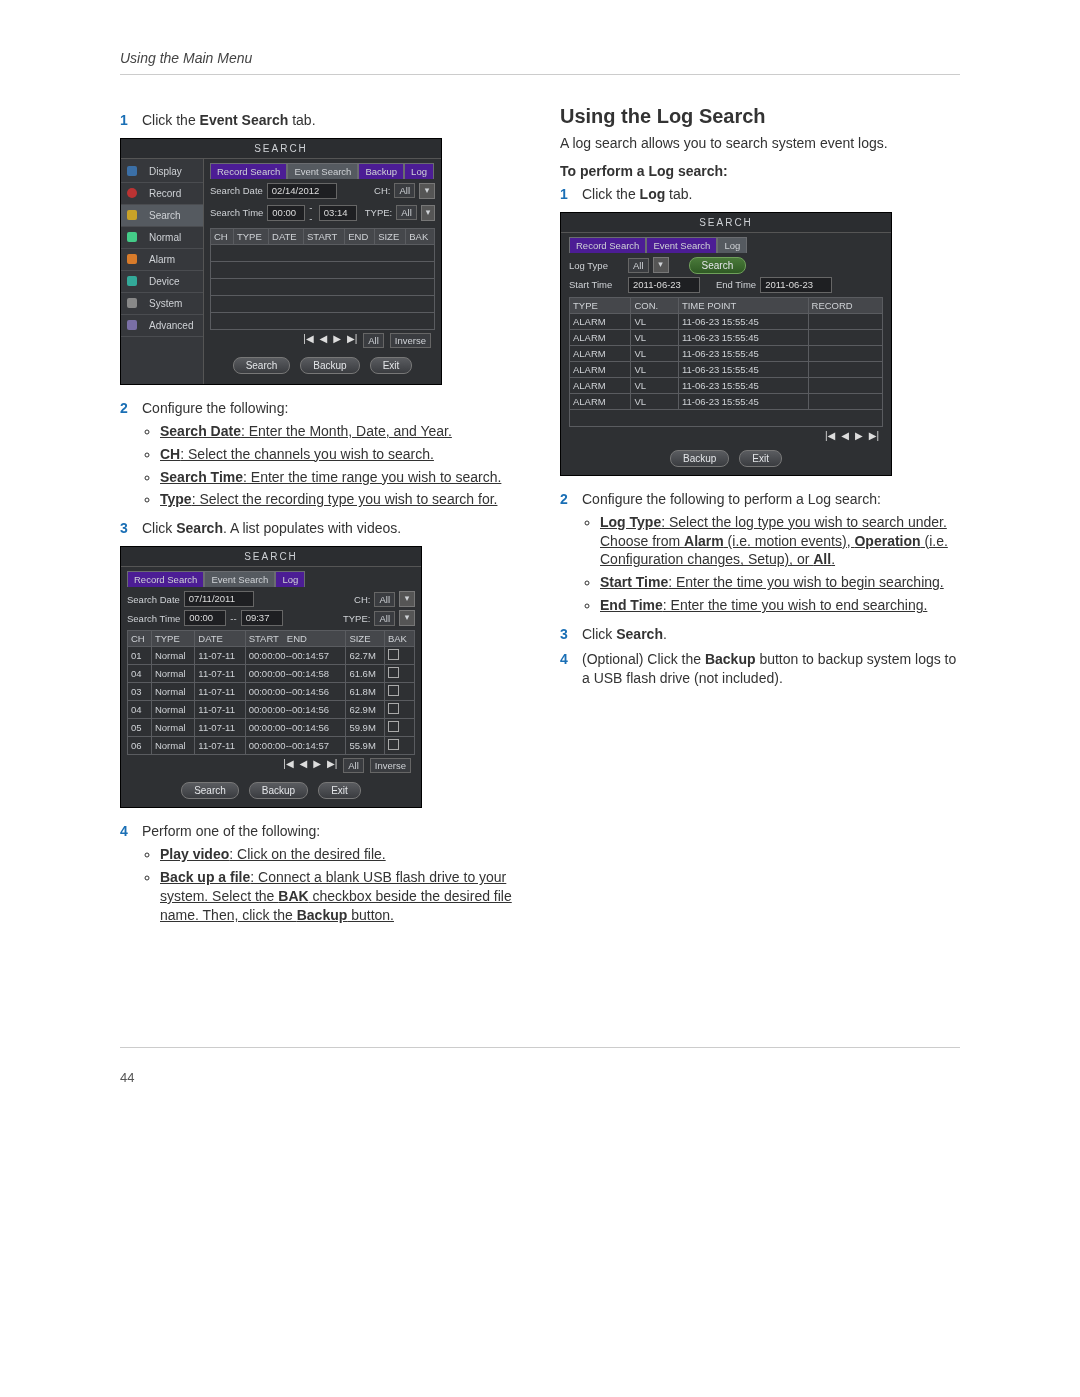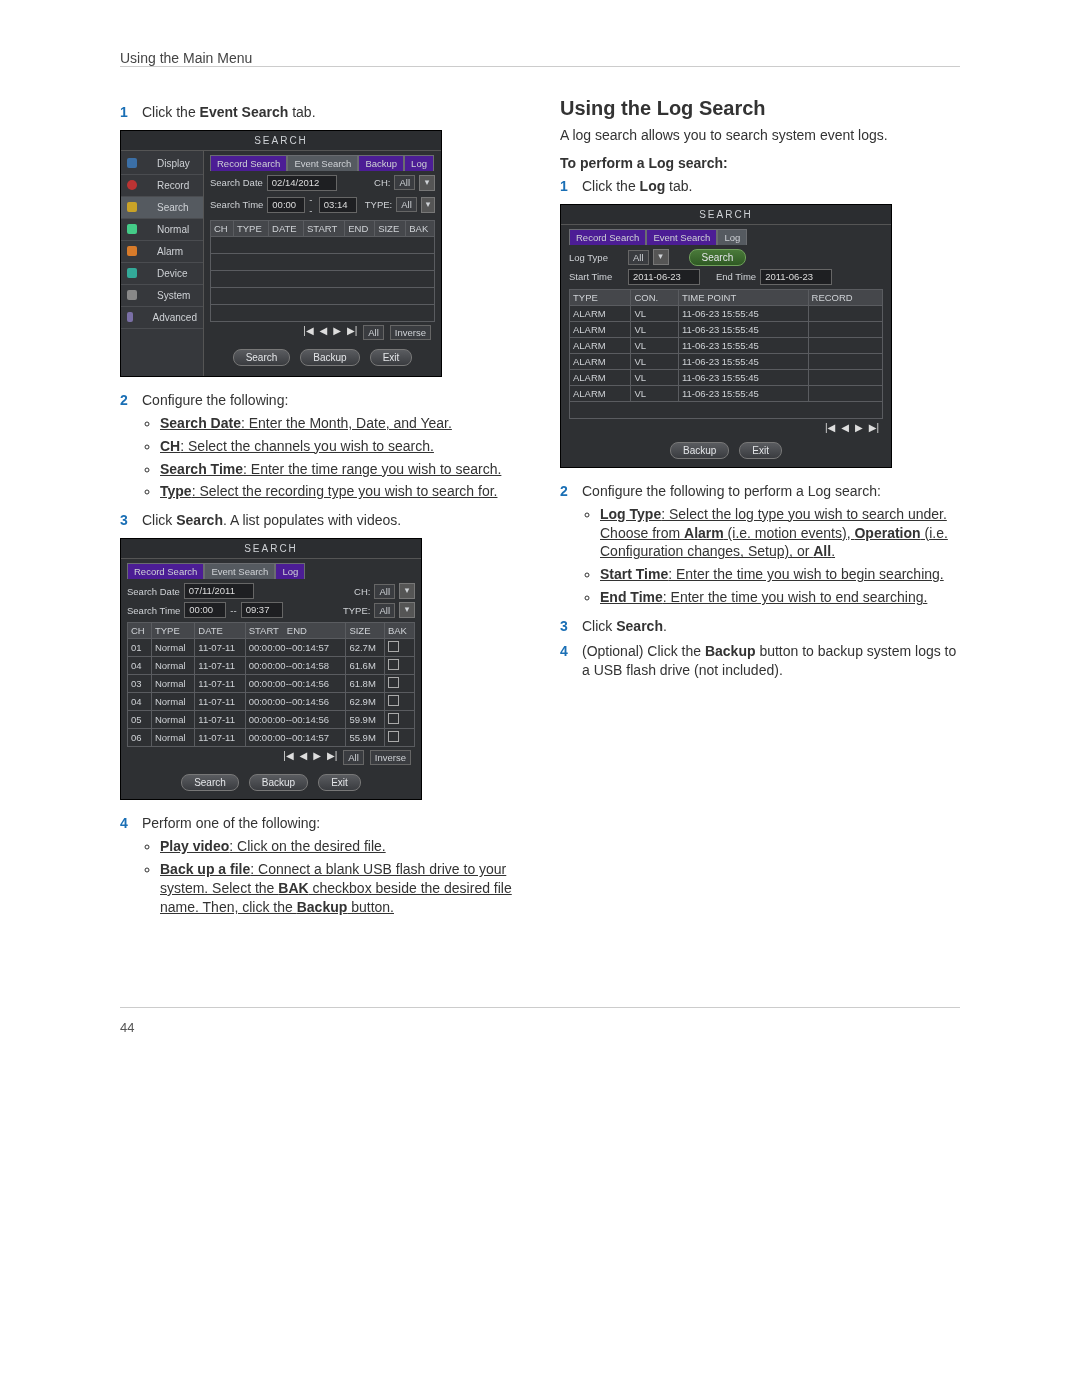--- a/index.html
+++ b/index.html
@@ -11,23 +11,24 @@
   }
   .page {
     width: 1080px;
     margin: 0 auto;
     padding: 50px 120px 40px 120px;
     box-sizing: border-box;
   }
   .header-bar {
     font-size: 14px;
     color: #444;
-    padding-bottom: 0;
+    padding-bottom: 8px;
     border-bottom: 1px solid #ccc;
     margin-bottom: 30px;
+    font-style: italic;
   }
   .columns {
     display: flex;
     gap: 40px;
   }
   .col {
     flex: 1;
     min-width: 0;
   }
   .subhead {
@@ -91,21 +92,21 @@
   }
   .dvr-side {
     width: 82px;
     background: #36383c;
     border-right: 1px solid #555;
     padding: 2px 0;
   }
   .dvr-side .side-item {
     display: flex;
     align-items: center;
-    gap: 20px;
+    gap: 12px;
     padding: 5px 6px;
     border-bottom: 1px solid #4a4c50;
     font-size: 10px;
   }
   .dvr-side .side-item.active {
     background: #555a60;
   }
   .side-icon {
     width: 10px; height: 10px;
     display: inline-block;
@@ -208,23 +209,23 @@
   .dvr-pager {
     display:flex; gap:6px; justify-content:flex-end;
     padding:3px 4px; font-size:10px;
   }
   .chk {
     width:9px; height:9px; border:1px solid #aaa; display:inline-block;
   }
   .pg-arrow { display:inline-block; font-size:10px; color:#ddd; }
 
   .page-footer {
-    margin-top: 80px;
+    margin-top: 112px;
     border-top: 1px solid #ccc;
-    padding-top: 12px;
+    padding-top: 22px;
     font-size: 13px;
     color:#555;
   }
 </style>
 </head>
 <body>
 
 <div class="page">
   <div class="header-bar">Using the Main Menu</div>
 

